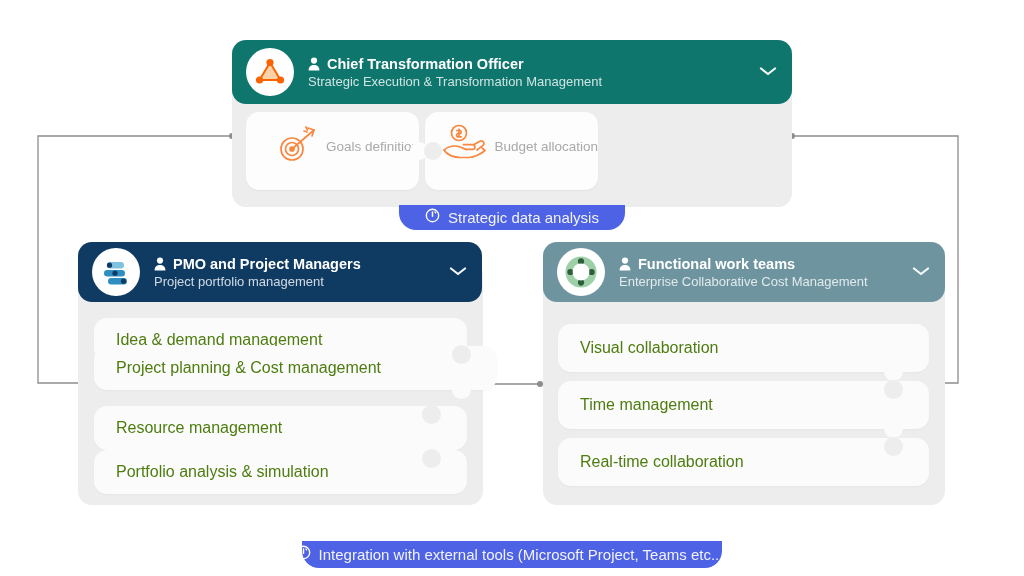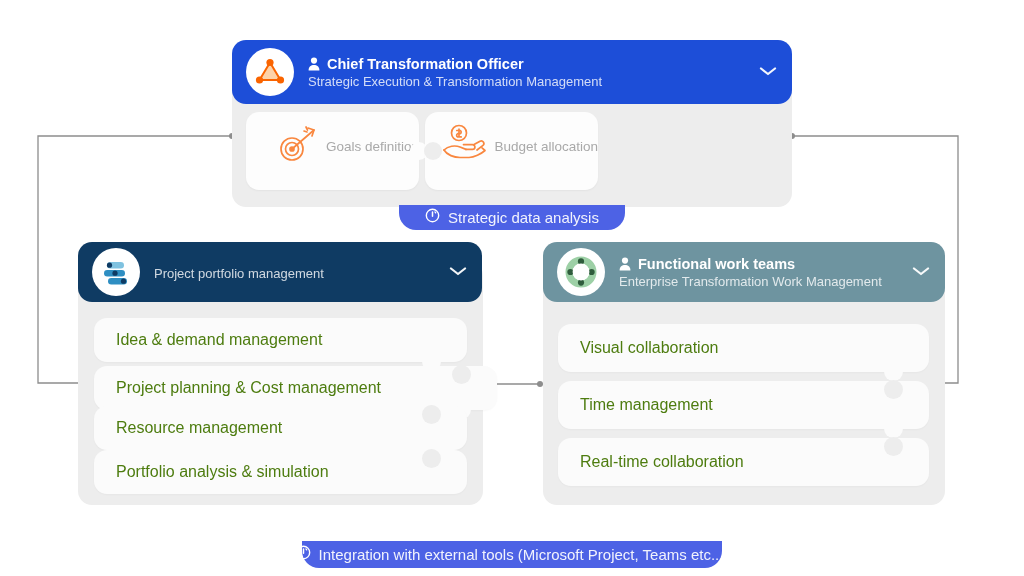--- a/index.html
+++ b/index.html
@@ -170,21 +170,21 @@
             <path d="M8 28 c3 5 10 7.5 16 7.5 h9 c5 0 12-3.5 16-7 l-3-2.6"></path>
             <path d="M30 27.4 h6.5 a2.4 2.4 0 0 0 0-4.8 h-9"></path>
             <path d="M38 22.6 l6-3.4 a2.6 2.6 0 0 1 3 4.2 l-6 4.6"></path>
           </g>
         </svg>
       </span>
       <span class="lbl">Budget allocation</span>
     </div>
   </div>
 
-  <div class="hdr" style="left:232px; top:40px; width:560px; height:64px; background:#1d4ed8;">
+  <div class="hdr" style="left:232px; top:40px; width:560px; height:64px; background:#0f766e;">
     <span class="avatar">
       <svg width="34" height="34" viewBox="0 0 34 34">
         <path d="M17 7.5 L27.5 25 L6.5 25 Z" fill="#fdd2a8"></path>
         <path d="M17 7.5 L27.5 25 L6.5 25 Z" fill="none" stroke="#fa6400" stroke-width="2" stroke-linejoin="round"></path>
         <circle cx="17" cy="7.5" r="3.6" fill="#fa6400"></circle>
         <circle cx="27.5" cy="25" r="3.6" fill="#fa6400"></circle>
         <circle cx="6.5" cy="25" r="3.6" fill="#fa6400"></circle>
       </svg>
     </span>
     <span class="titles">
@@ -214,21 +214,21 @@
     </span>
     <span class="btxt">Strategic data analysis</span>
   </div>
 
   <div class="group" style="left:78px; top:262px; width:405px; height:243px;"></div>
 
   <div class="itemcard" style="left:94px; top:318px; width:373px; height:44px;">
     <span class="lbl">Idea &amp; demand management</span>
     <span class="knob-b"></span>
   </div>
-  <div class="itemcard" style="left:94px; top:366px; width:403px; height:44px;">
+  <div class="itemcard" style="left:94px; top:346px; width:403px; height:44px;">
     <span class="sock-t"></span>
     <span class="lbl">Project planning &amp; Cost management</span>
     <span class="knob-b"></span>
   </div>
   <div class="itemcard" style="left:94px; top:406px; width:373px; height:44px;">
     <span class="sock-t"></span>
     <span class="lbl">Resource management</span>
     <span class="knob-b"></span>
   </div>
   <div class="itemcard" style="left:94px; top:450px; width:373px; height:44px;">
@@ -241,20 +241,27 @@
       <svg width="34" height="34" viewBox="0 0 34 34">
         <rect x="8" y="7" width="17" height="6.5" rx="3.25" fill="#7fc2e0"></rect>
         <rect x="5" y="15" width="21" height="6.5" rx="3.25" fill="#2e8ec2"></rect>
         <rect x="9" y="23" width="19" height="6.5" rx="3.25" fill="#2e8ec2"></rect>
         <circle cx="10.5" cy="10.2" r="2.6" fill="#0f3b63"></circle>
         <circle cx="16" cy="18.2" r="2.6" fill="#0f3b63"></circle>
         <circle cx="24.5" cy="26.2" r="2.6" fill="#0f3b63"></circle>
       </svg>
     </span>
     <span class="titles">
+      <span class="t-row">
+        <svg class="person-icon" width="12" height="14" viewBox="0 0 12 14">
+          <circle cx="6" cy="3.6" r="3.1" fill="#fff"></circle>
+          <path d="M0.6 13.4 C0.6 9.9 3 8.1 6 8.1 C9 8.1 11.4 9.9 11.4 13.4 Z" fill="#fff"></path>
+        </svg>
+        <span class="t-main">PMO and Project Managers</span>
+      </span>
       <span class="t-sub" style="display:block;">Project portfolio management</span>
     </span>
     <span class="chev">
       <svg width="20" height="12" viewBox="0 0 20 12">
         <path d="M3 3.5 L10 9 L17 3.5" fill="none" stroke="#fff" stroke-width="2.2" stroke-linecap="round" stroke-linejoin="round"></path>
       </svg>
     </span>
   </div>
 
   <div class="group" style="left:543px; top:262px; width:402px; height:243px;"></div>
@@ -285,21 +292,21 @@
       </svg>
     </span>
     <span class="titles">
       <span class="t-row">
         <svg class="person-icon" width="12" height="14" viewBox="0 0 12 14">
           <circle cx="6" cy="3.6" r="3.1" fill="#fff"></circle>
           <path d="M0.6 13.4 C0.6 9.9 3 8.1 6 8.1 C9 8.1 11.4 9.9 11.4 13.4 Z" fill="#fff"></path>
         </svg>
         <span class="t-main">Functional work teams</span>
       </span>
-      <span class="t-sub" style="display:block;">Enterprise Transformation Work Management</span>
+      <span class="t-sub" style="display:block;">Enterprise Collaborative Cost Management</span>
     </span>
     <span class="chev">
       <svg width="20" height="12" viewBox="0 0 20 12">
         <path d="M3 3.5 L10 9 L17 3.5" fill="none" stroke="#fff" stroke-width="2.2" stroke-linecap="round" stroke-linejoin="round"></path>
       </svg>
     </span>
   </div>
 
   <div class="badge" style="left:302px; top:505px; width:420px; height:27px;margin-top:36px;">
     <span class="bic">

